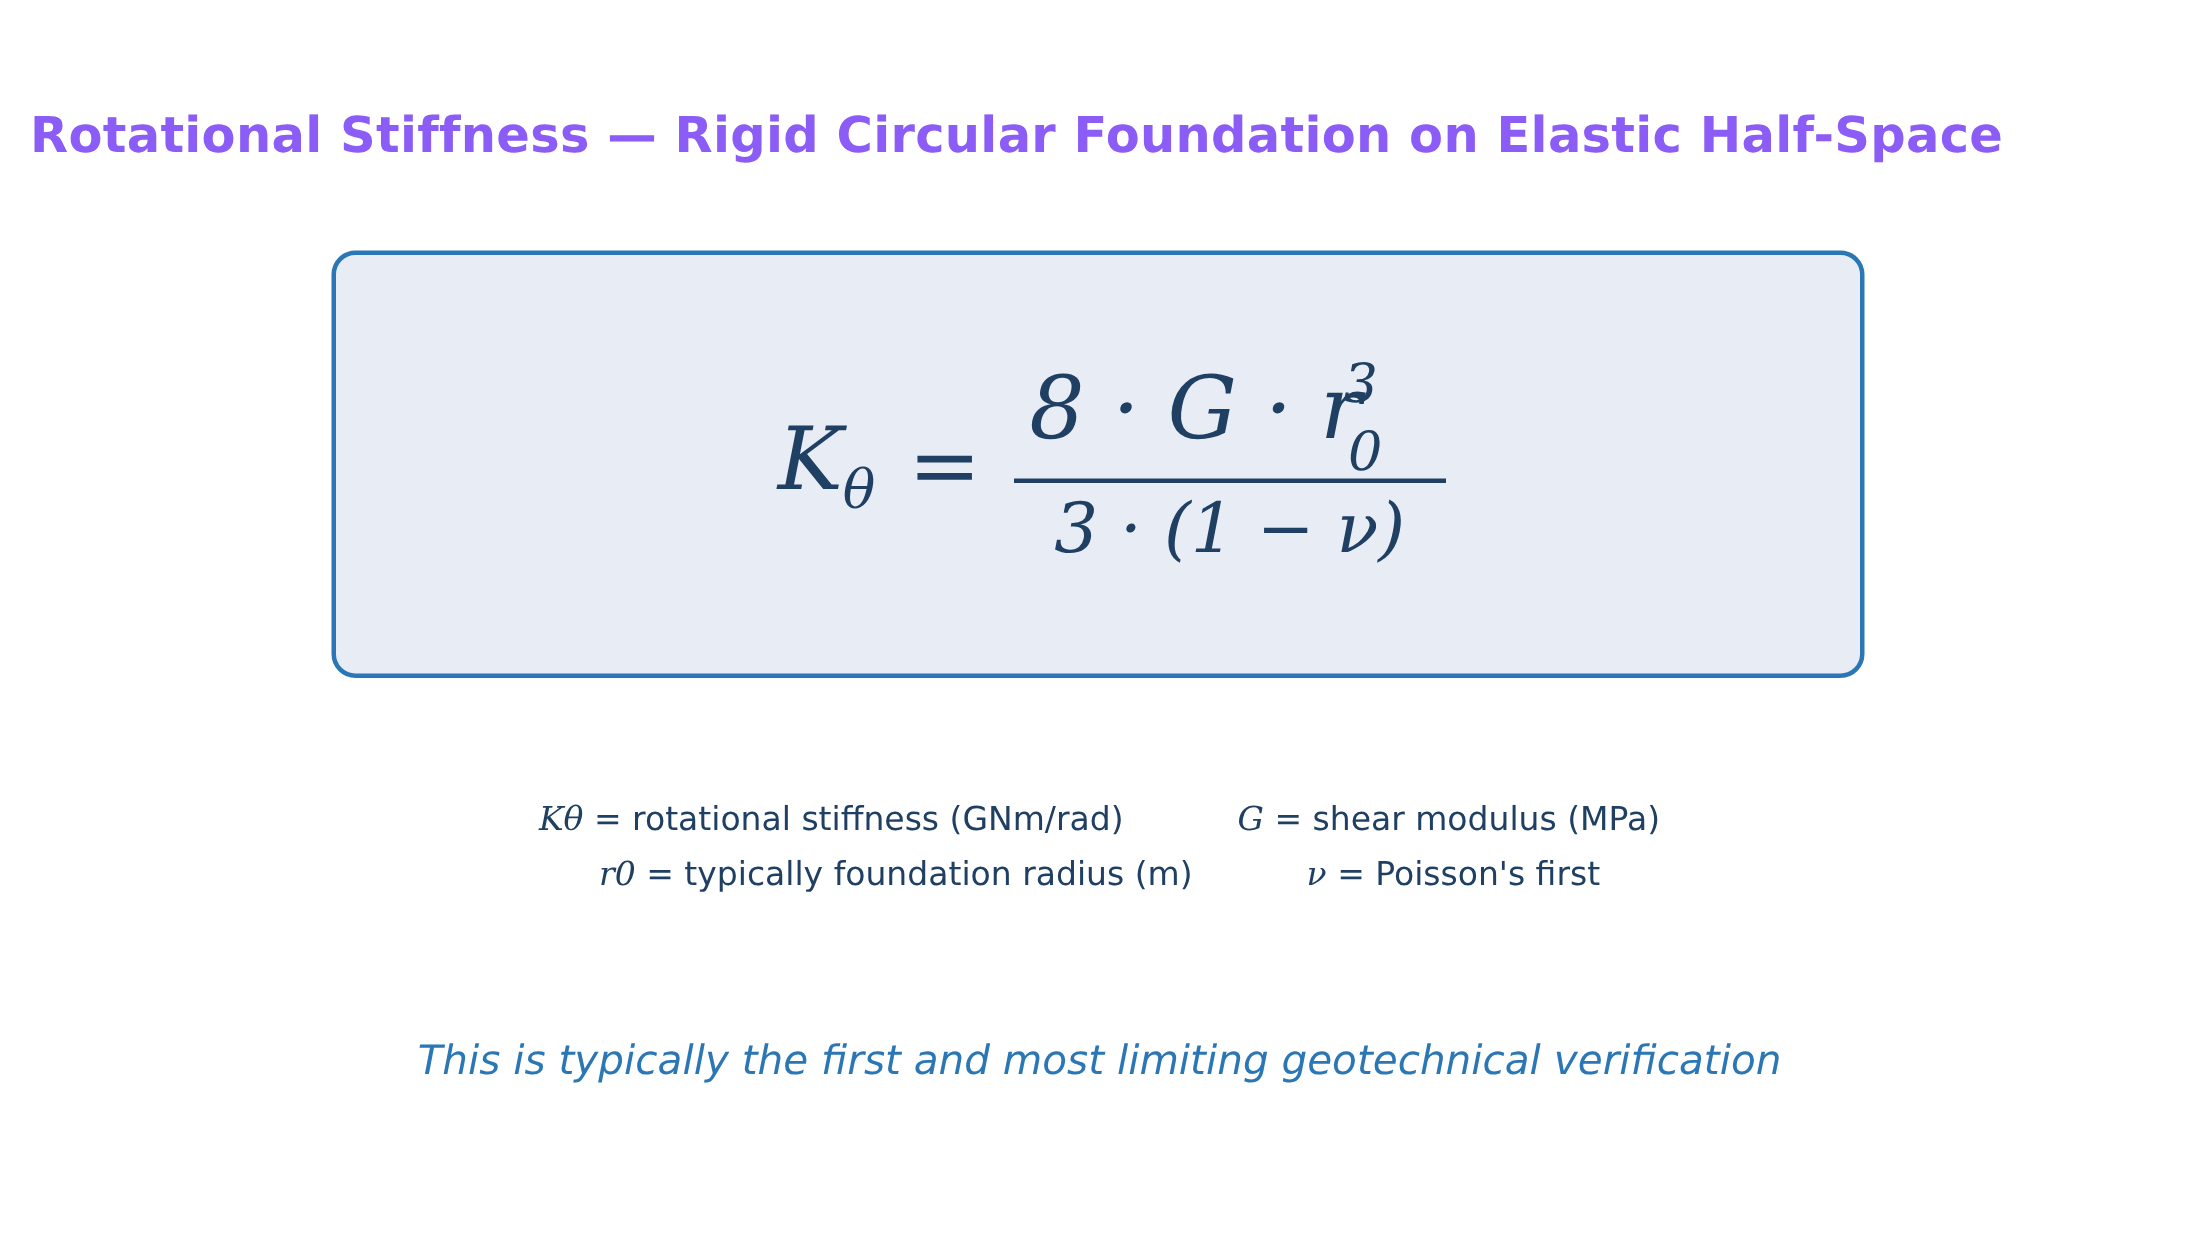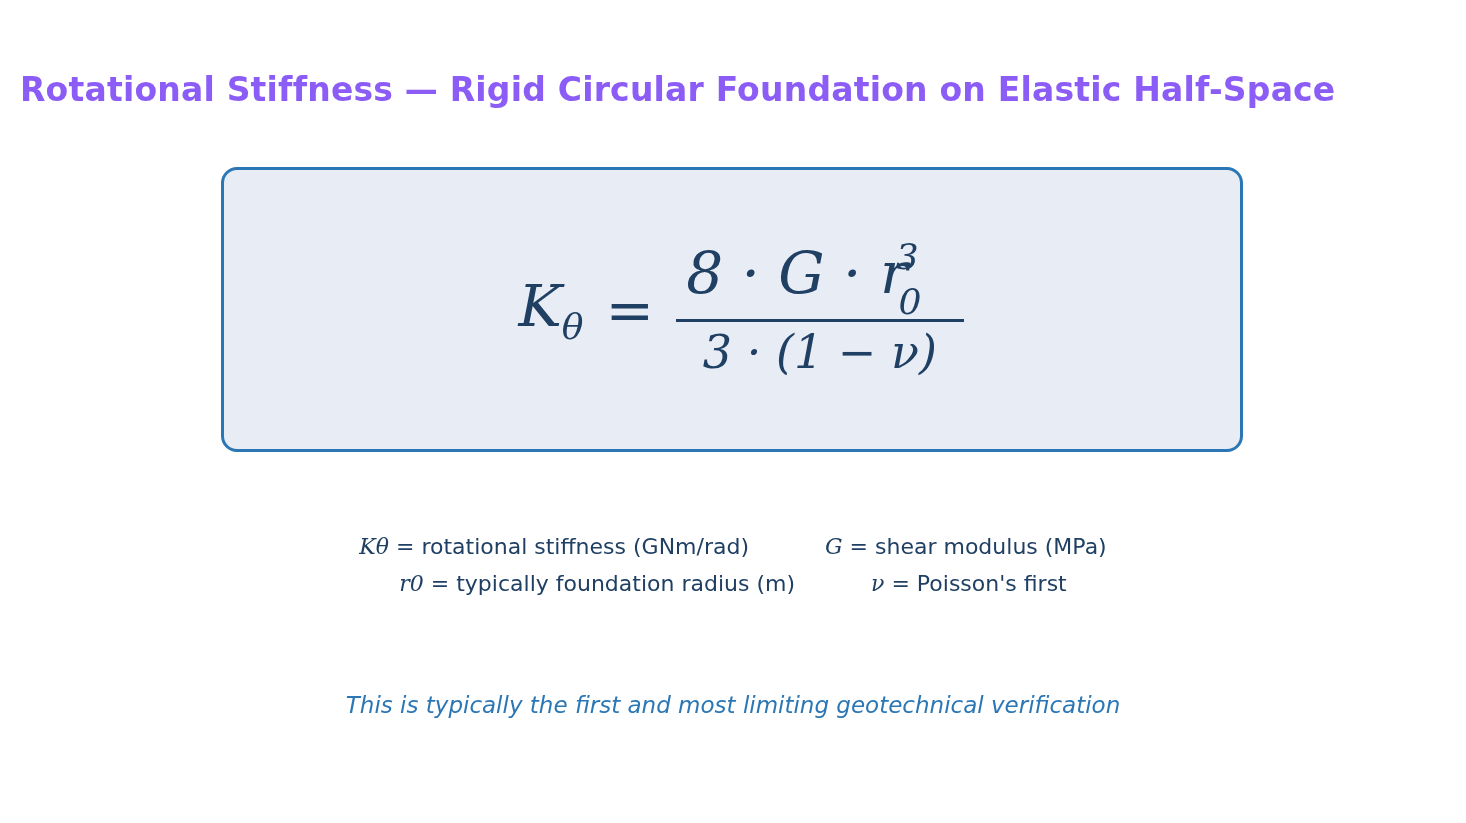--- a/index.html
+++ b/index.html
@@ -138,21 +138,21 @@
     font-family: "DejaVu Serif", serif;
     font-style: italic;
   }
 
   .footnote {
     position: absolute;
     left: 0;
     top: 692px;
     width: 1466px;
     text-align: center;
-    font-size: 23px;
+    font-size: 27px;
     font-style: italic;
     color: #2b77b5;
   }
 </style>
 </head>
 <body>
 
 <div class="page-title">Rotational Stiffness — Rigid Circular Foundation on Elastic Half-Space</div>
 
 <div class="formula-card">

